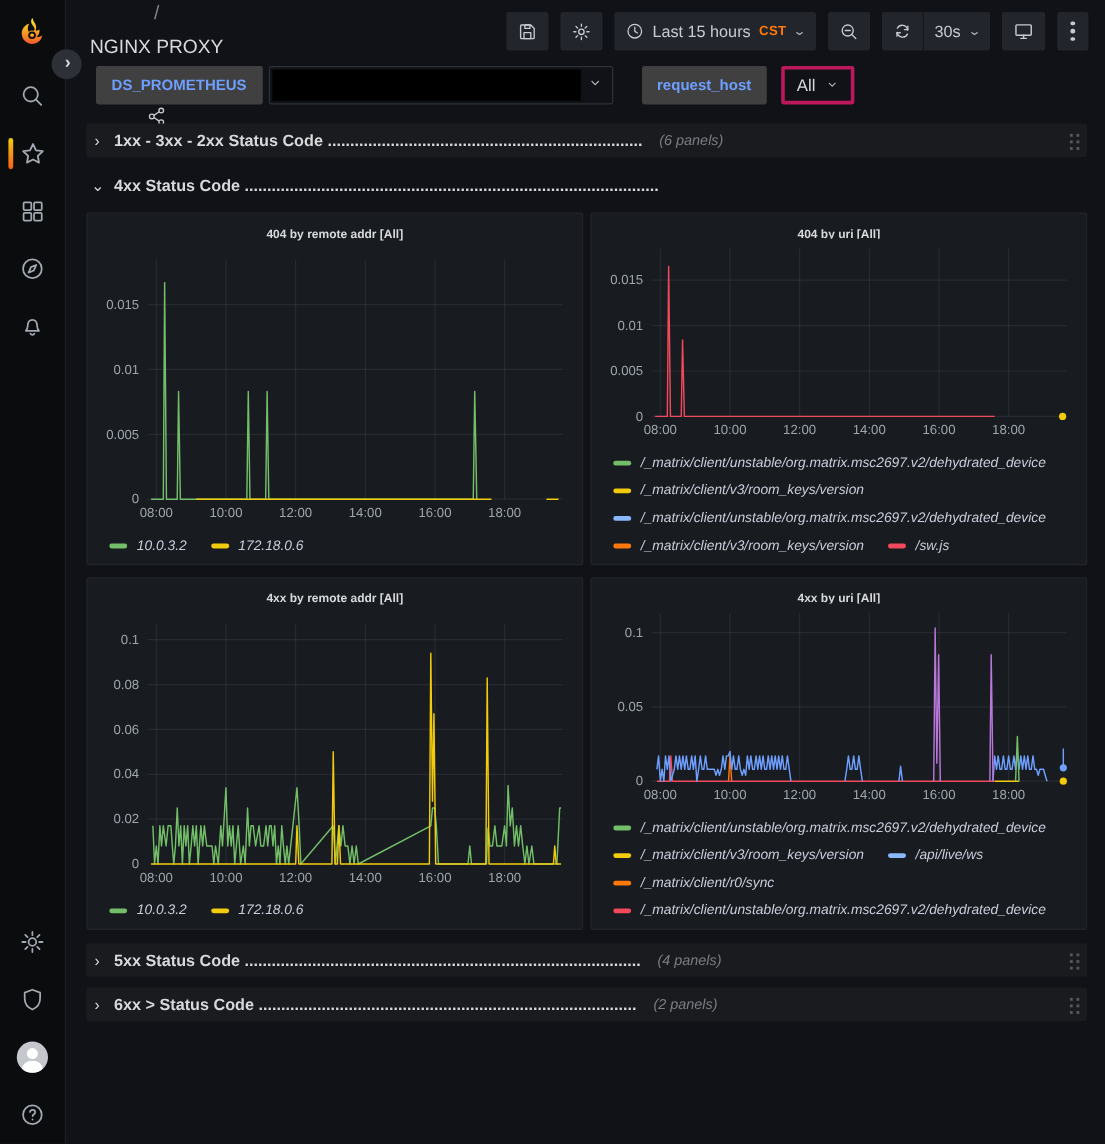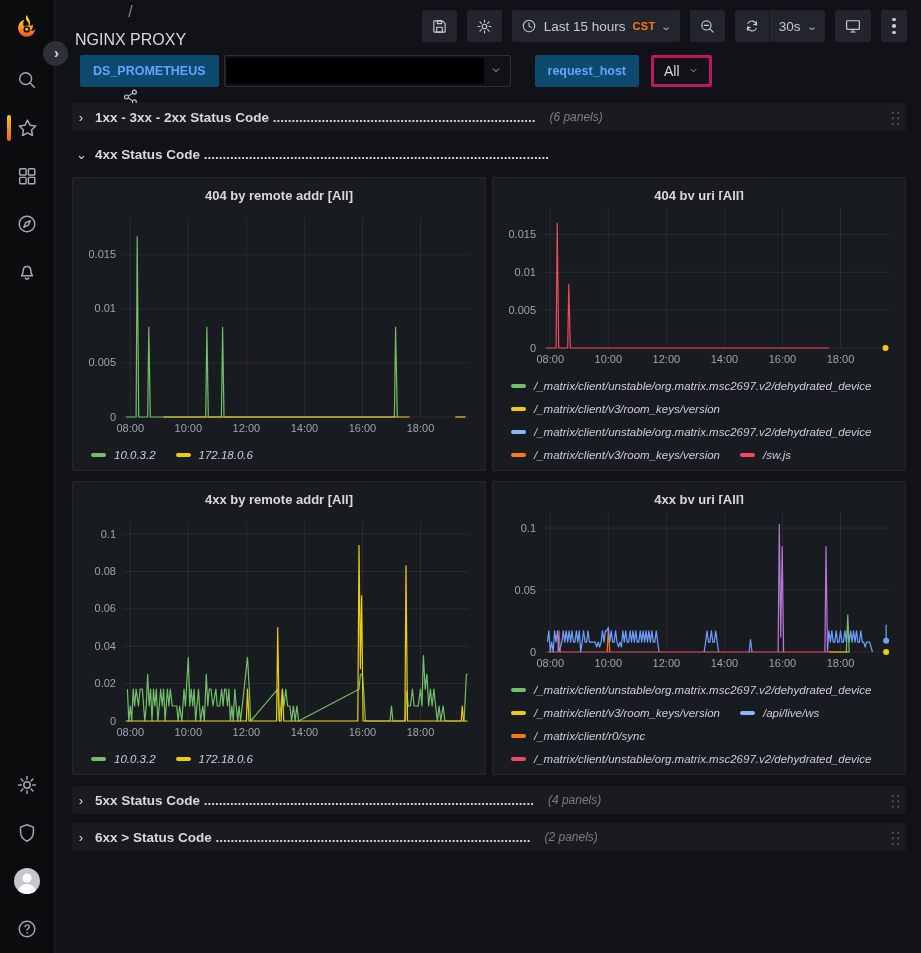--- a/index.html
+++ b/index.html
@@ -30,39 +30,39 @@
   .cst{color:#ff780a;font-weight:700;font-size:11px;letter-spacing:.3px;}
   .chev{font-size:10px;color:#aeb4bb;transform:scaleX(1.4);}
   .tb-group{display:flex;background:#22252b;border-radius:2px;height:32px;align-items:stretch;}
   .tb-group .seg{display:flex;align-items:center;padding:0 9px;gap:7px;font-size:13.5px;color:#c7cbd1;cursor:pointer;}
   .tb-group .divider{width:1px;background:#141619;}
   .kebab-dots{display:flex;flex-direction:column;gap:3px;}
   .kebab-dots i{width:3.5px;height:3.5px;border-radius:50%;background:#c7cbd1;}
 
   
   .varbar{height:43px;display:flex;align-items:center;padding:0 14px 6px 25px;flex-shrink:0;}
-  .var-label{height:32px;background:#0c4a6e;color:#6e9fff;font-weight:600;font-size:12.5px;display:flex;align-items:center;padding:0 13px;border-radius:2px;white-space:nowrap;}
+  .var-label{height:32px;background:#404040;color:#6e9fff;font-weight:600;font-size:12.5px;display:flex;align-items:center;padding:0 13px;border-radius:2px;white-space:nowrap;}
   .ds-select{width:287px;height:32px;margin-left:5px;border:1px solid #2c3235;border-radius:2px;display:flex;align-items:center;background:#111217;cursor:pointer;}
   .redacted{flex:1;height:26px;margin:2px 6px 2px 2px;background:#000;}
   .sm-chev svg{stroke:#aeb4bb;fill:none;stroke-width:2;}
   .all-select{height:32px;margin-left:12px;border:3px solid #be185d;border-radius:2px;display:flex;align-items:center;gap:8px;padding:0 10px;color:#d8d9da;font-size:14px;cursor:pointer;}
   .rh-label{margin-left:24px;}
 
   
   .content{flex:1;padding:8px 15px 0 17px;overflow:hidden;}
   .dash-row{height:28px;display:flex;align-items:center;margin-bottom:9px;padding:0 6px 0 4px;border-radius:2px;cursor:pointer;}
   .dash-row.shaded{background:#191b1f;}
   .row-chevron{color:#d8d9da;font-size:13px;margin-right:9px;width:10px;text-align:center;}
   .row-title{font-size:13.5px;font-weight:600;color:#d8d9da;white-space:nowrap;overflow:hidden;max-width:470px;}
   .row-count{font-size:12px;font-style:italic;color:#7b7d83;margin-left:14px;white-space:nowrap;}
   .row-drag{margin-left:auto;width:11px;height:17px;background-image:radial-gradient(#54585e 1.2px,transparent 1.3px);background-size:5.5px 5.5px;background-position:1px 1px;cursor:grab;}
 
   .panels{display:grid;grid-template-columns:1fr 1fr;gap:10px 6px;margin-bottom:11px;}
   .panel{height:294px;background:#181b1f;border:1px solid #23252b;border-radius:2px;padding:5px 8px 4px;overflow:hidden;display:flex;flex-direction:column;}
-  .panel-title{text-align:center;font-size:13px;font-weight:700;color:#d8d9da;height:26px;line-height:26px;cursor:pointer;white-space:nowrap;overflow:hidden;}
+  .panel-title{text-align:center;font-size:10px;font-weight:700;color:#d8d9da;height:26px;line-height:26px;cursor:pointer;white-space:nowrap;overflow:hidden;}
   .chart-wrap{flex-shrink:0;}
   .legend{padding-left:10px;margin-top:2px;font-style:italic;}
   .legend-row{display:flex;gap:20px;height:23px;align-items:center;white-space:nowrap;overflow:hidden;}
   .legend-item{display:flex;align-items:center;gap:8px;color:#ccccdc;font-size:11.5px;cursor:pointer;flex-shrink:0;}
   .swatch{width:15px;height:4px;border-radius:2px;flex-shrink:0;}
 </style>
 </head>
 <body>
 
 <div class="app">

